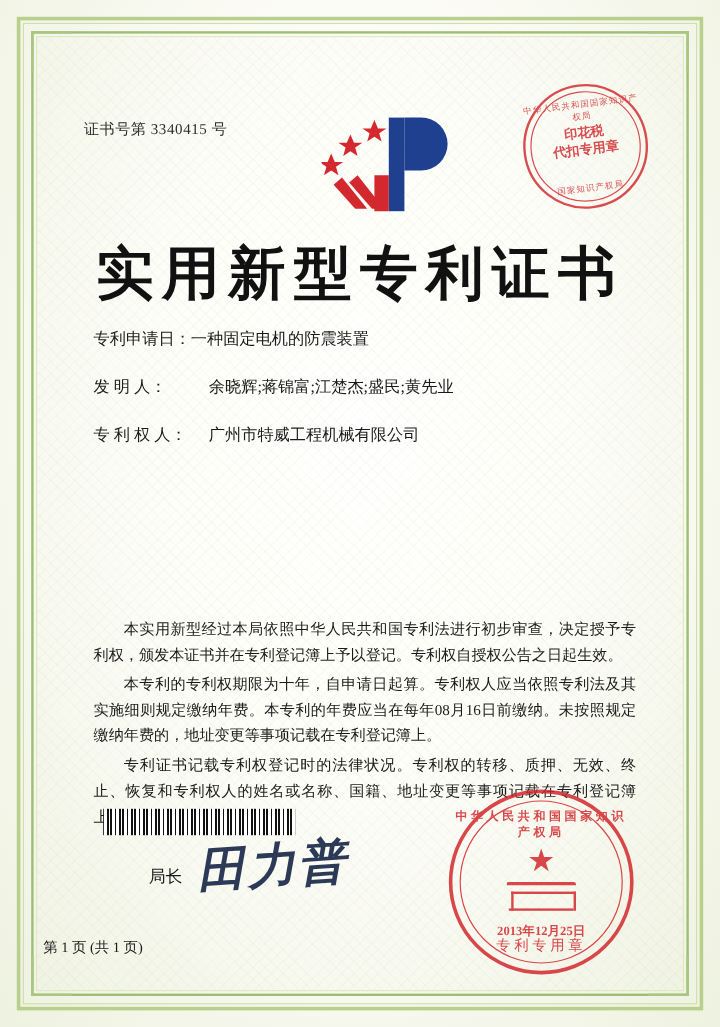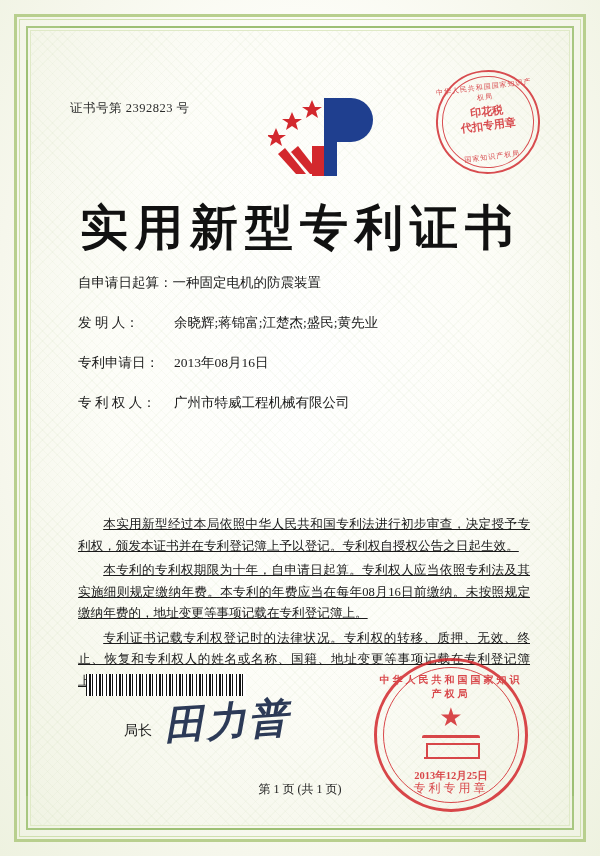--- a/index.html
+++ b/index.html
@@ -173,21 +173,20 @@
     right: 34px;
     top: 478px;
     font-size: 12.6px;
     line-height: 21.5px;
     color: #1a1a1a;
     text-align: justify;
   }
   .body-text p {
     margin: 0 0 3px 0;
     text-indent: 2em;
-    text-decoration: underline;
   }
 
   
   .barcode {
     position: absolute;
     left: 50px;
     top: 638px;
     width: 160px;
     height: 22px;
     background: repeating-linear-gradient(
@@ -304,21 +303,21 @@
     font-size: 10.5px;
     white-space: nowrap;
     font-weight: bold;
   }
 
   
   .footer {
     position: absolute;
     left: 0; right: 0;
     bottom: 22px;
-    text-align: center;
+    text-align: left;
     font-size: 12px;
     color: #1a1a1a;
   }
 </style>
 </head>
 <body>
 
 <div class="certificate">
 
   <div class="border-outer"></div>
@@ -326,21 +325,21 @@
   <div class="border-inner"></div>
   <div class="border-inner-2"></div>
   <div class="guilloche"></div>
   <div class="corner tl"></div>
   <div class="corner tr"></div>
   <div class="corner bl"></div>
   <div class="corner br"></div>
 
   <div class="content">
 
-    <div class="serial">证书号第 2392823 号</div>
+    <div class="serial">证书号第 3340415 号</div>
 
     <div class="emblem">
       <svg width="110" height="96" viewBox="0 0 110 96" xmlns="http://www.w3.org/2000/svg">
         <g fill="#d3282d">
           <polygon points="8,40 11,47 18,47 12,51 14,58 8,54 2,58 4,51 -2,47 5,47"></polygon>
           <polygon points="24,24 27,31 34,31 28,35 30,42 24,38 18,42 20,35 14,31 21,31"></polygon>
           <polygon points="44,12 47,19 54,19 48,23 50,30 44,26 38,30 40,23 34,19 41,19"></polygon>
           <polygon points="17,60 38,86 28,86 10,66"></polygon>
           <polygon points="30,58 52,86 42,86 23,64"></polygon>
         </g>
@@ -361,27 +360,24 @@
         <div>印花税</div>
         <div>代扣专用章</div>
       </div>
       <div class="arc-bottom">国家知识产权局</div>
     </div>
 
     <div class="main-title">实用新型专利证书</div>
 
     <div class="fields">
       <div class="field-row">
-        <span>自申请日起算：</span><span>一种固定电机的防震装置</span>
+        <span>专利申请日：</span><span>一种固定电机的防震装置</span>
       </div>
       <div class="field-row">
         <span class="field-label">发 明 人：</span><span class="field-value">余晓辉;蒋锦富;江楚杰;盛民;黄先业</span>
-      </div>
-      <div class="field-row">
-        <span class="field-label">专利申请日：</span><span class="field-value">2013年08月16日</span>
       </div>
       <div class="field-row">
         <span class="field-label">专 利 权 人：</span><span class="field-value">广州市特威工程机械有限公司</span>
       </div>
     </div>
 
     <div class="body-text">
       <p>本实用新型经过本局依照中华人民共和国专利法进行初步审查，决定授予专利权，颁发本证书并在专利登记簿上予以登记。专利权自授权公告之日起生效。</p>
       <p>本专利的专利权期限为十年，自申请日起算。专利权人应当依照专利法及其实施细则规定缴纳年费。本专利的年费应当在每年08月16日前缴纳。未按照规定缴纳年费的，地址变更等事项记载在专利登记簿上。</p>
       <p>专利证书记载专利权登记时的法律状况。专利权的转移、质押、无效、终止、恢复和专利权人的姓名或名称、国籍、地址变更等事项记载在专利登记簿上。</p>

